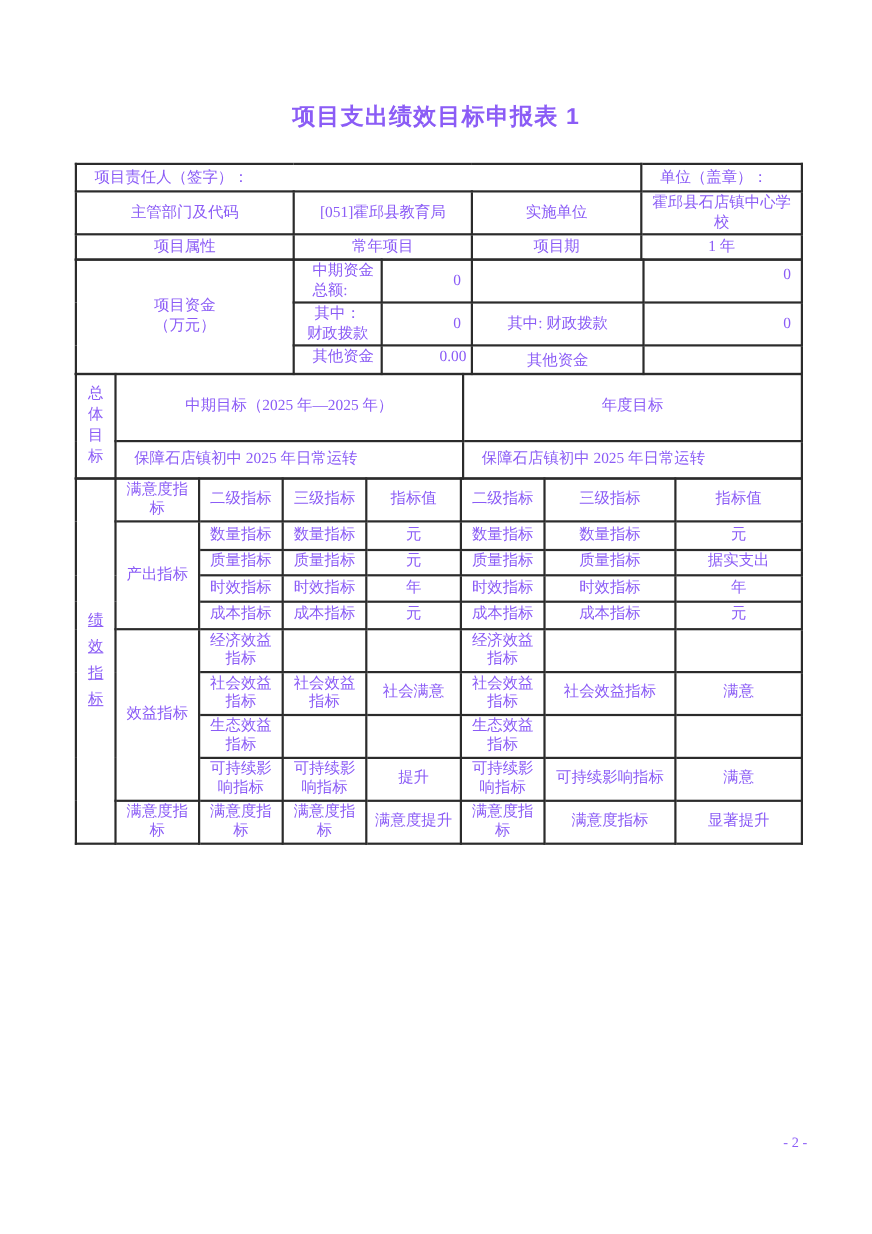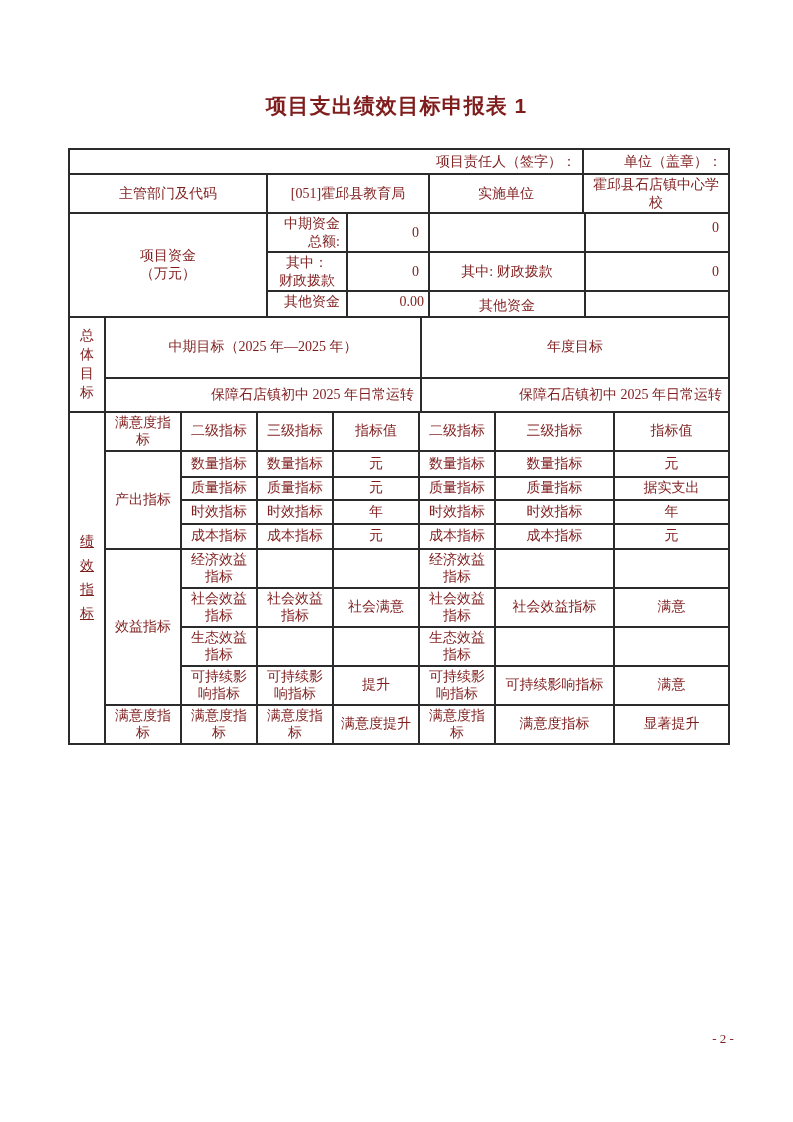--- a/index.html
+++ b/index.html
@@ -1,21 +1,21 @@
 <!DOCTYPE html>
 <html lang="zh"><head>
 <meta charset="utf-8">
 <style>
   html,body{margin:0;padding:0;background:#ffffff;}
   .page{
     position:relative;
     width:793px;height:1122px;
     background:#ffffff;
     font-family:"Liberation Serif","DejaVu Serif",serif;
-    color:#7f1d1d;
+    color:#8b5cf6;
     overflow:hidden;
   }
   .doc-title{
     position:absolute;left:0;width:793px;
     text-align:center;
     font-family:"Liberation Sans","DejaVu Sans",sans-serif;
     font-weight:bold;font-size:21px;letter-spacing:1px;
   }
   .title-1{top:92px;}
   .title-2{top:986px;}
@@ -27,21 +27,21 @@
   table.doc-table{
     border-collapse:collapse;table-layout:fixed;width:660px;
   }
   table.doc-table + table.doc-table{margin-top:-2px;}
   .doc-table td{
     border:2px solid #2b2b2b;
     font-size:14px;line-height:1.25;
     text-align:center;vertical-align:middle;
     padding:1px 4px;overflow:hidden;
   }
-  td.tl{text-align:right;padding-left:16px;padding-right:6px;}
+  td.tl{text-align:left;padding-left:16px;padding-right:6px;}
   td.num{text-align:right;padding-right:9px;}
   td.num-wide{text-align:right;}
   td.pre{white-space:pre-line;}
   td.va-top{vertical-align:top;padding-top:5px;}
   td.va-bottom{vertical-align:bottom;padding-bottom:5px;}
   .vtext{
     display:inline-block;width:1.1em;
     word-break:break-all;letter-spacing:0;
     text-align:center;
   }
@@ -72,20 +72,26 @@
           <tr style="height:25px">
         <td colspan="3" class="tl">项目责任人（签字）：</td>
         <td class="tl">单位（盖章）：</td>
       </tr>
       <tr style="height:26px">
         <td>主管部门及代码</td>
         <td>[051]霍邱县教育局</td>
         <td>实施单位</td>
         <td>霍邱县石店镇中心学校</td>
       </tr>
+      <tr style="height:23px">
+        <td>项目属性</td>
+        <td>常年项目</td>
+        <td>项目期</td>
+        <td>1 年</td>
+      </tr>
     </tbody>
       </table>
 
     <table class="doc-table">
       <colgroup>
           <col style="width:198px">
           <col style="width:80px">
           <col style="width:82px">
           <col style="width:156px">
           <col style="width:144px">

